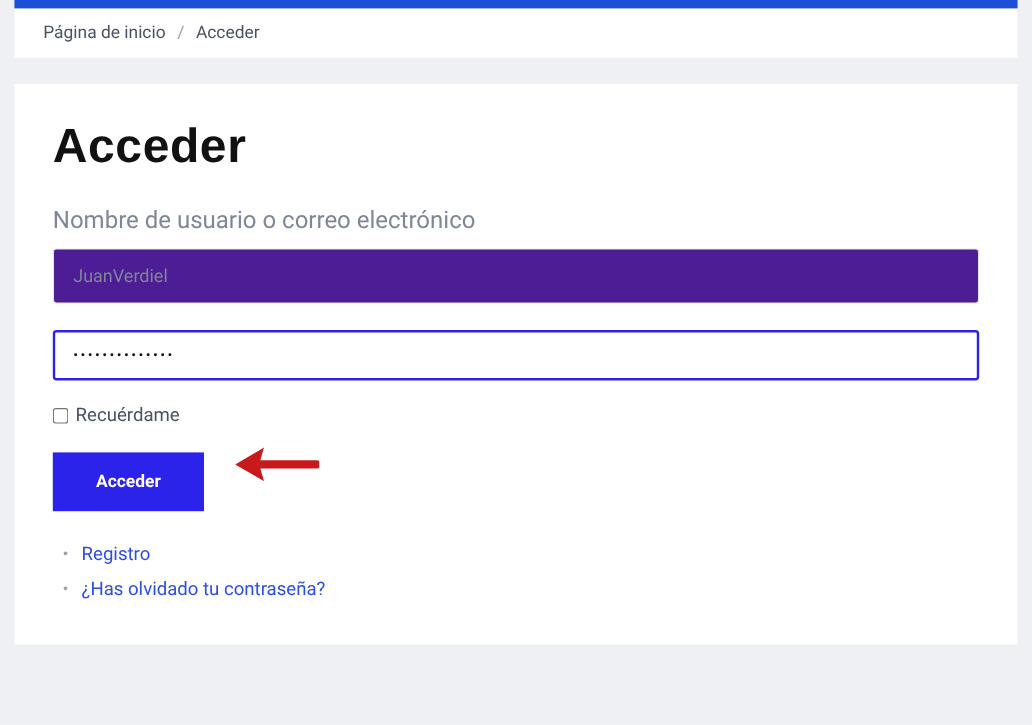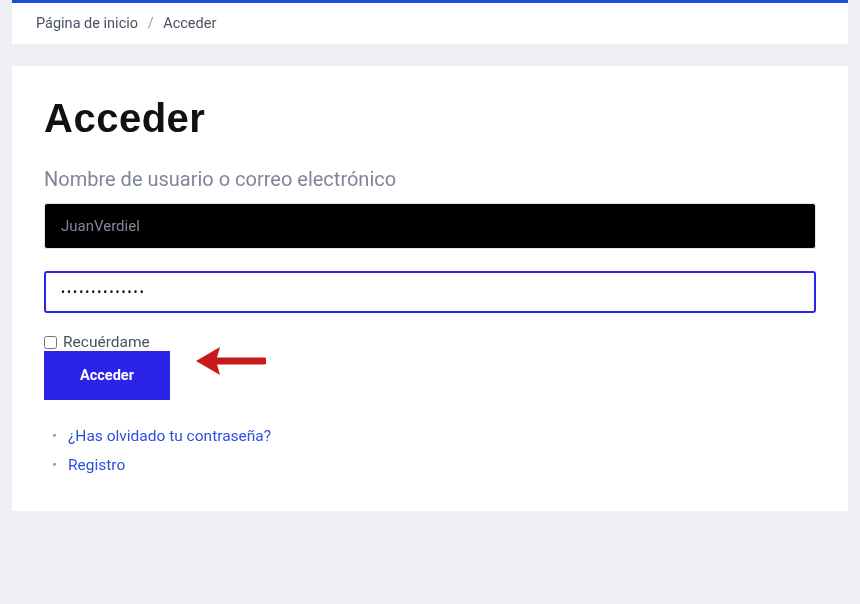--- a/index.html
+++ b/index.html
@@ -10,21 +10,21 @@
     width: 860px;
     height: 604px;
     overflow: hidden;
   }
   .breadcrumb-bar {
     background: #fff;
     margin: 0 12px 0 12px;
     padding: 12px 24px;
     font-size: 14.5px;
     color: #4a5163;
-    border-top: 3px solid #1d4ed8;
+    border-top: 7px solid #1d4ed8;
   }
   .breadcrumb-bar a {
     color: #4a5163;
     text-decoration: none;
   }
   .breadcrumb-bar .sep {
     margin: 0 6px;
     color: #9aa0ae;
   }
   .content-card {
@@ -44,39 +44,40 @@
     display: block;
     font-size: 20px;
     color: #7f8696;
     margin-bottom: 12px;
   }
   .text-input {
     width: 100%;
     padding: 13px 16px;
     font-size: 15px;
     color: #7f8696;
-    background: #000000;
+    background: #4c1d95;
     border: 1px solid #e3e5ea;
     border-radius: 3px;
     margin-bottom: 22px;
     outline: none;
     font-family: inherit;
   }
   .text-input.focused {
     border: 2px solid #2c23ea;
     background: #fff;
     padding: 12px 15px;
     letter-spacing: 2px;
     font-size: 12px;
     color: #111;
     margin-bottom: 20px;
   }
   .remember-row {
     display: flex;
     align-items: center;
+    margin-bottom: 22px;
     font-size: 15.5px;
     color: #4a5163;
   }
   .remember-row input[type="checkbox"] {
     margin-right: 6px;
     width: 13px;
     height: 13px;
   }
   .btn-primary {
     background: #2c23ea;
@@ -146,19 +147,19 @@
   <button class="btn-primary">Acceder</button>
   <span class="arrow-wrap">
     <svg class="arrow-annot" width="72" height="34" viewBox="0 0 72 34">
       <path d="M70 17 L14 17" stroke="#c81a1a" stroke-width="7" stroke-linecap="round"></path>
       <path d="M2 17 L26 3 L22 17 L26 31 Z" fill="#c81a1a"></path>
     </svg>
   </span>
 
   <ul class="links">
     <li>
-      <a href="#">¿Has olvidado tu contraseña?</a>
+      <a href="#">Registro</a>
     </li>
     <li>
-      <a href="#">Registro</a>
+      <a href="#">¿Has olvidado tu contraseña?</a>
     </li>
   </ul>
 </div>
 
 </body></html>

